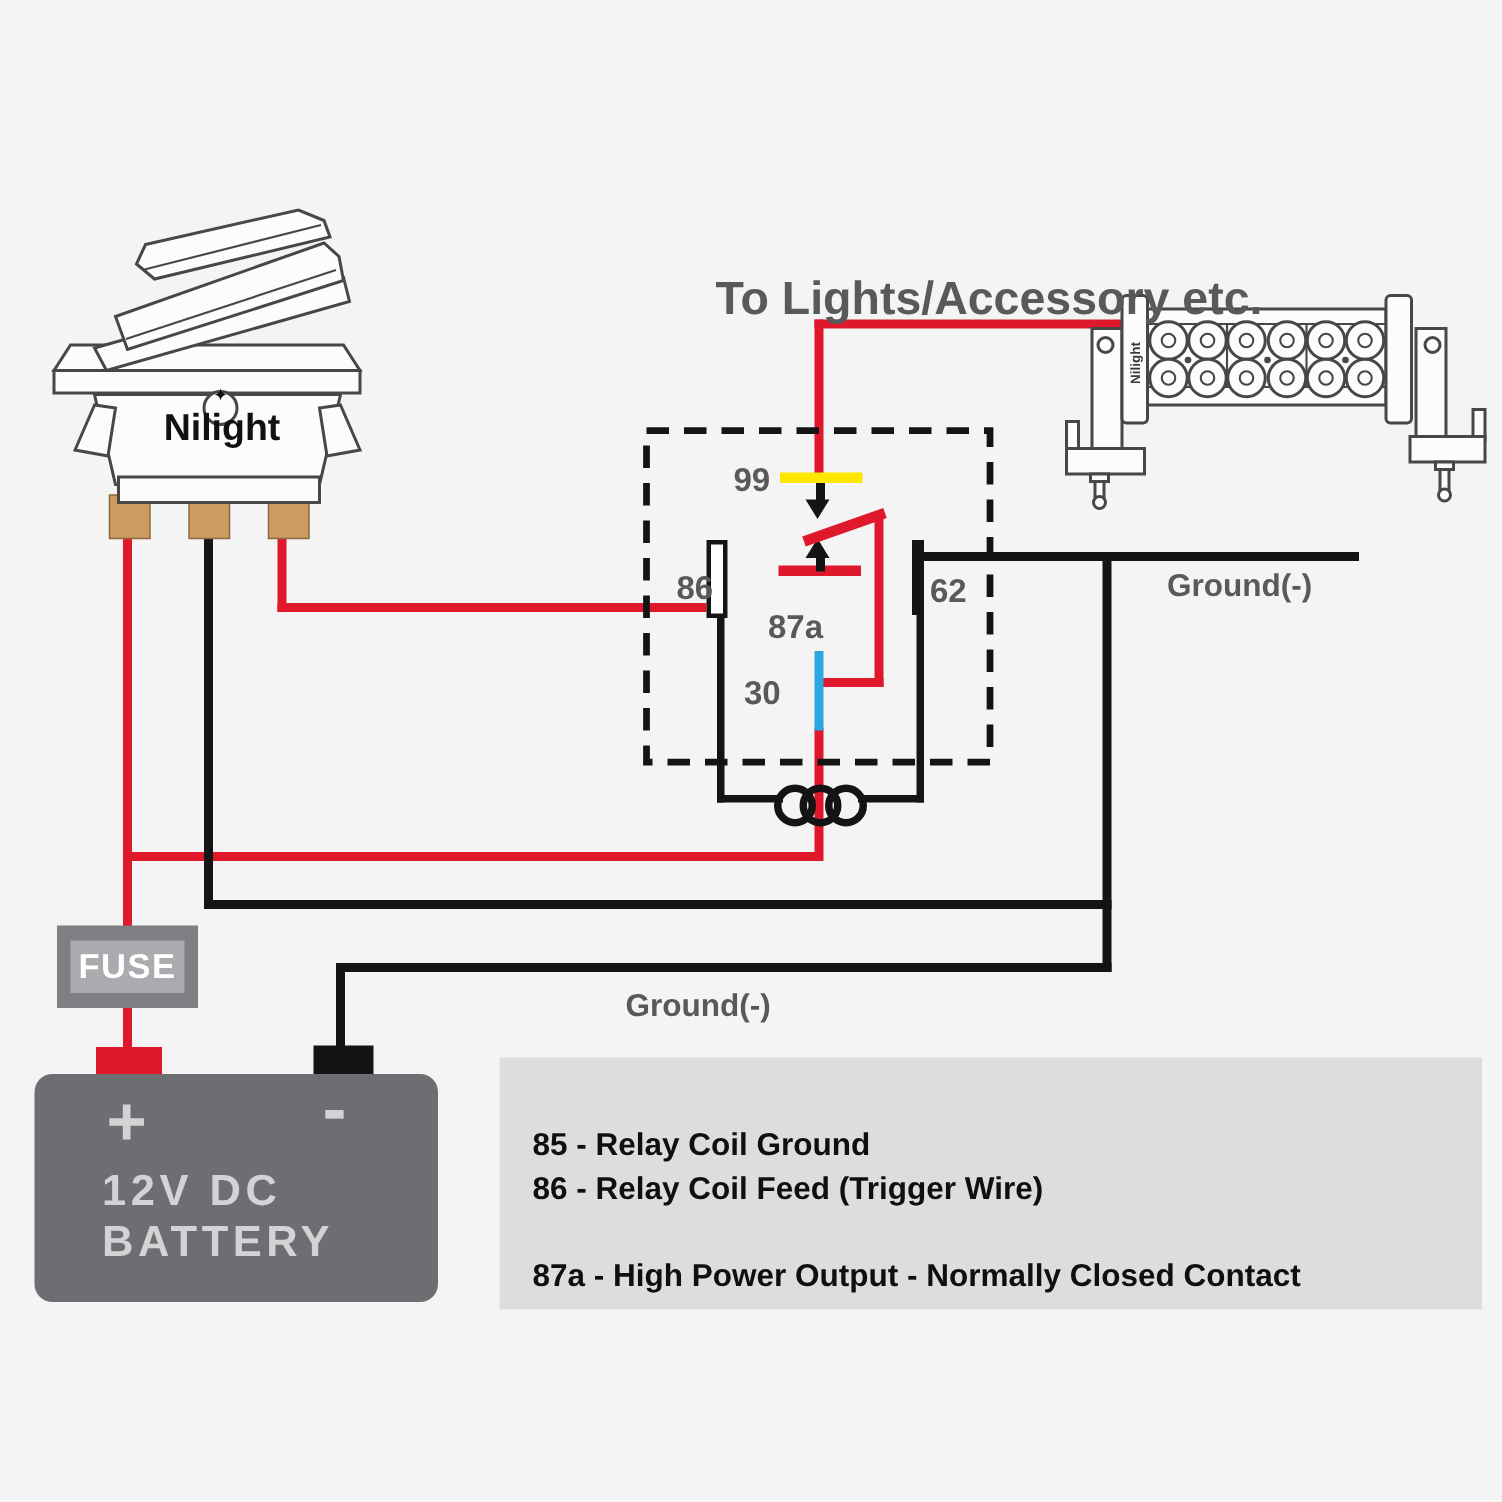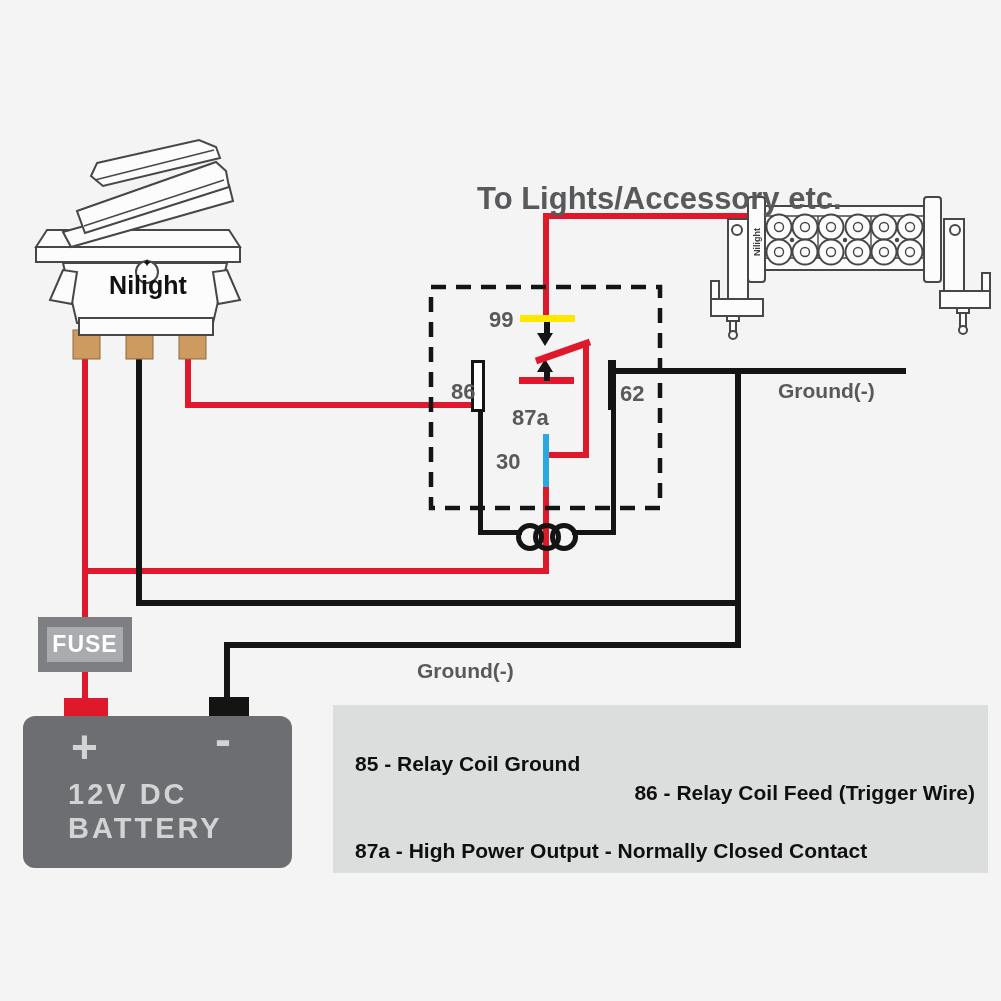--- a/index.html
+++ b/index.html
@@ -50,21 +50,21 @@
   svg .lineart-thin{stroke:#474747;stroke-width:1.4;fill:none;}
   svg .inkline{stroke:#141414;fill:none;}
 </style>
 </head>
 <body>
 
 <div id="canvas">
 
   <div id="legend-box">
     <div class="legend-line" style="top:47px;">85 - Relay Coil Ground</div>
-    <div class="legend-line" style="top:76px;text-align:right;">86 - Relay Coil Feed (Trigger Wire)</div>
+    <div class="legend-line" style="top:76px;">86 - Relay Coil Feed (Trigger Wire)</div>
     <div class="legend-line" style="top:134px;">87a - High Power Output - Normally Closed Contact</div>
   </div>
 
   <div class="wire red" style="left:82px;top:358px;width:6px;height:262px;"></div>
   <div class="wire red" style="left:82px;top:670px;width:6px;height:32px;"></div>
   <div class="wire red" style="left:185px;top:358px;width:6px;height:50px;"></div>
   <div class="wire red" style="left:185px;top:402px;width:293px;height:6px;"></div>
   <div class="wire red" style="left:82px;top:568px;width:465px;height:6px;"></div>
   <div class="wire red" style="left:543px;top:485px;width:6px;height:89px;"></div>
   <div class="wire red" style="left:543px;top:213px;width:6px;height:105px;"></div>

